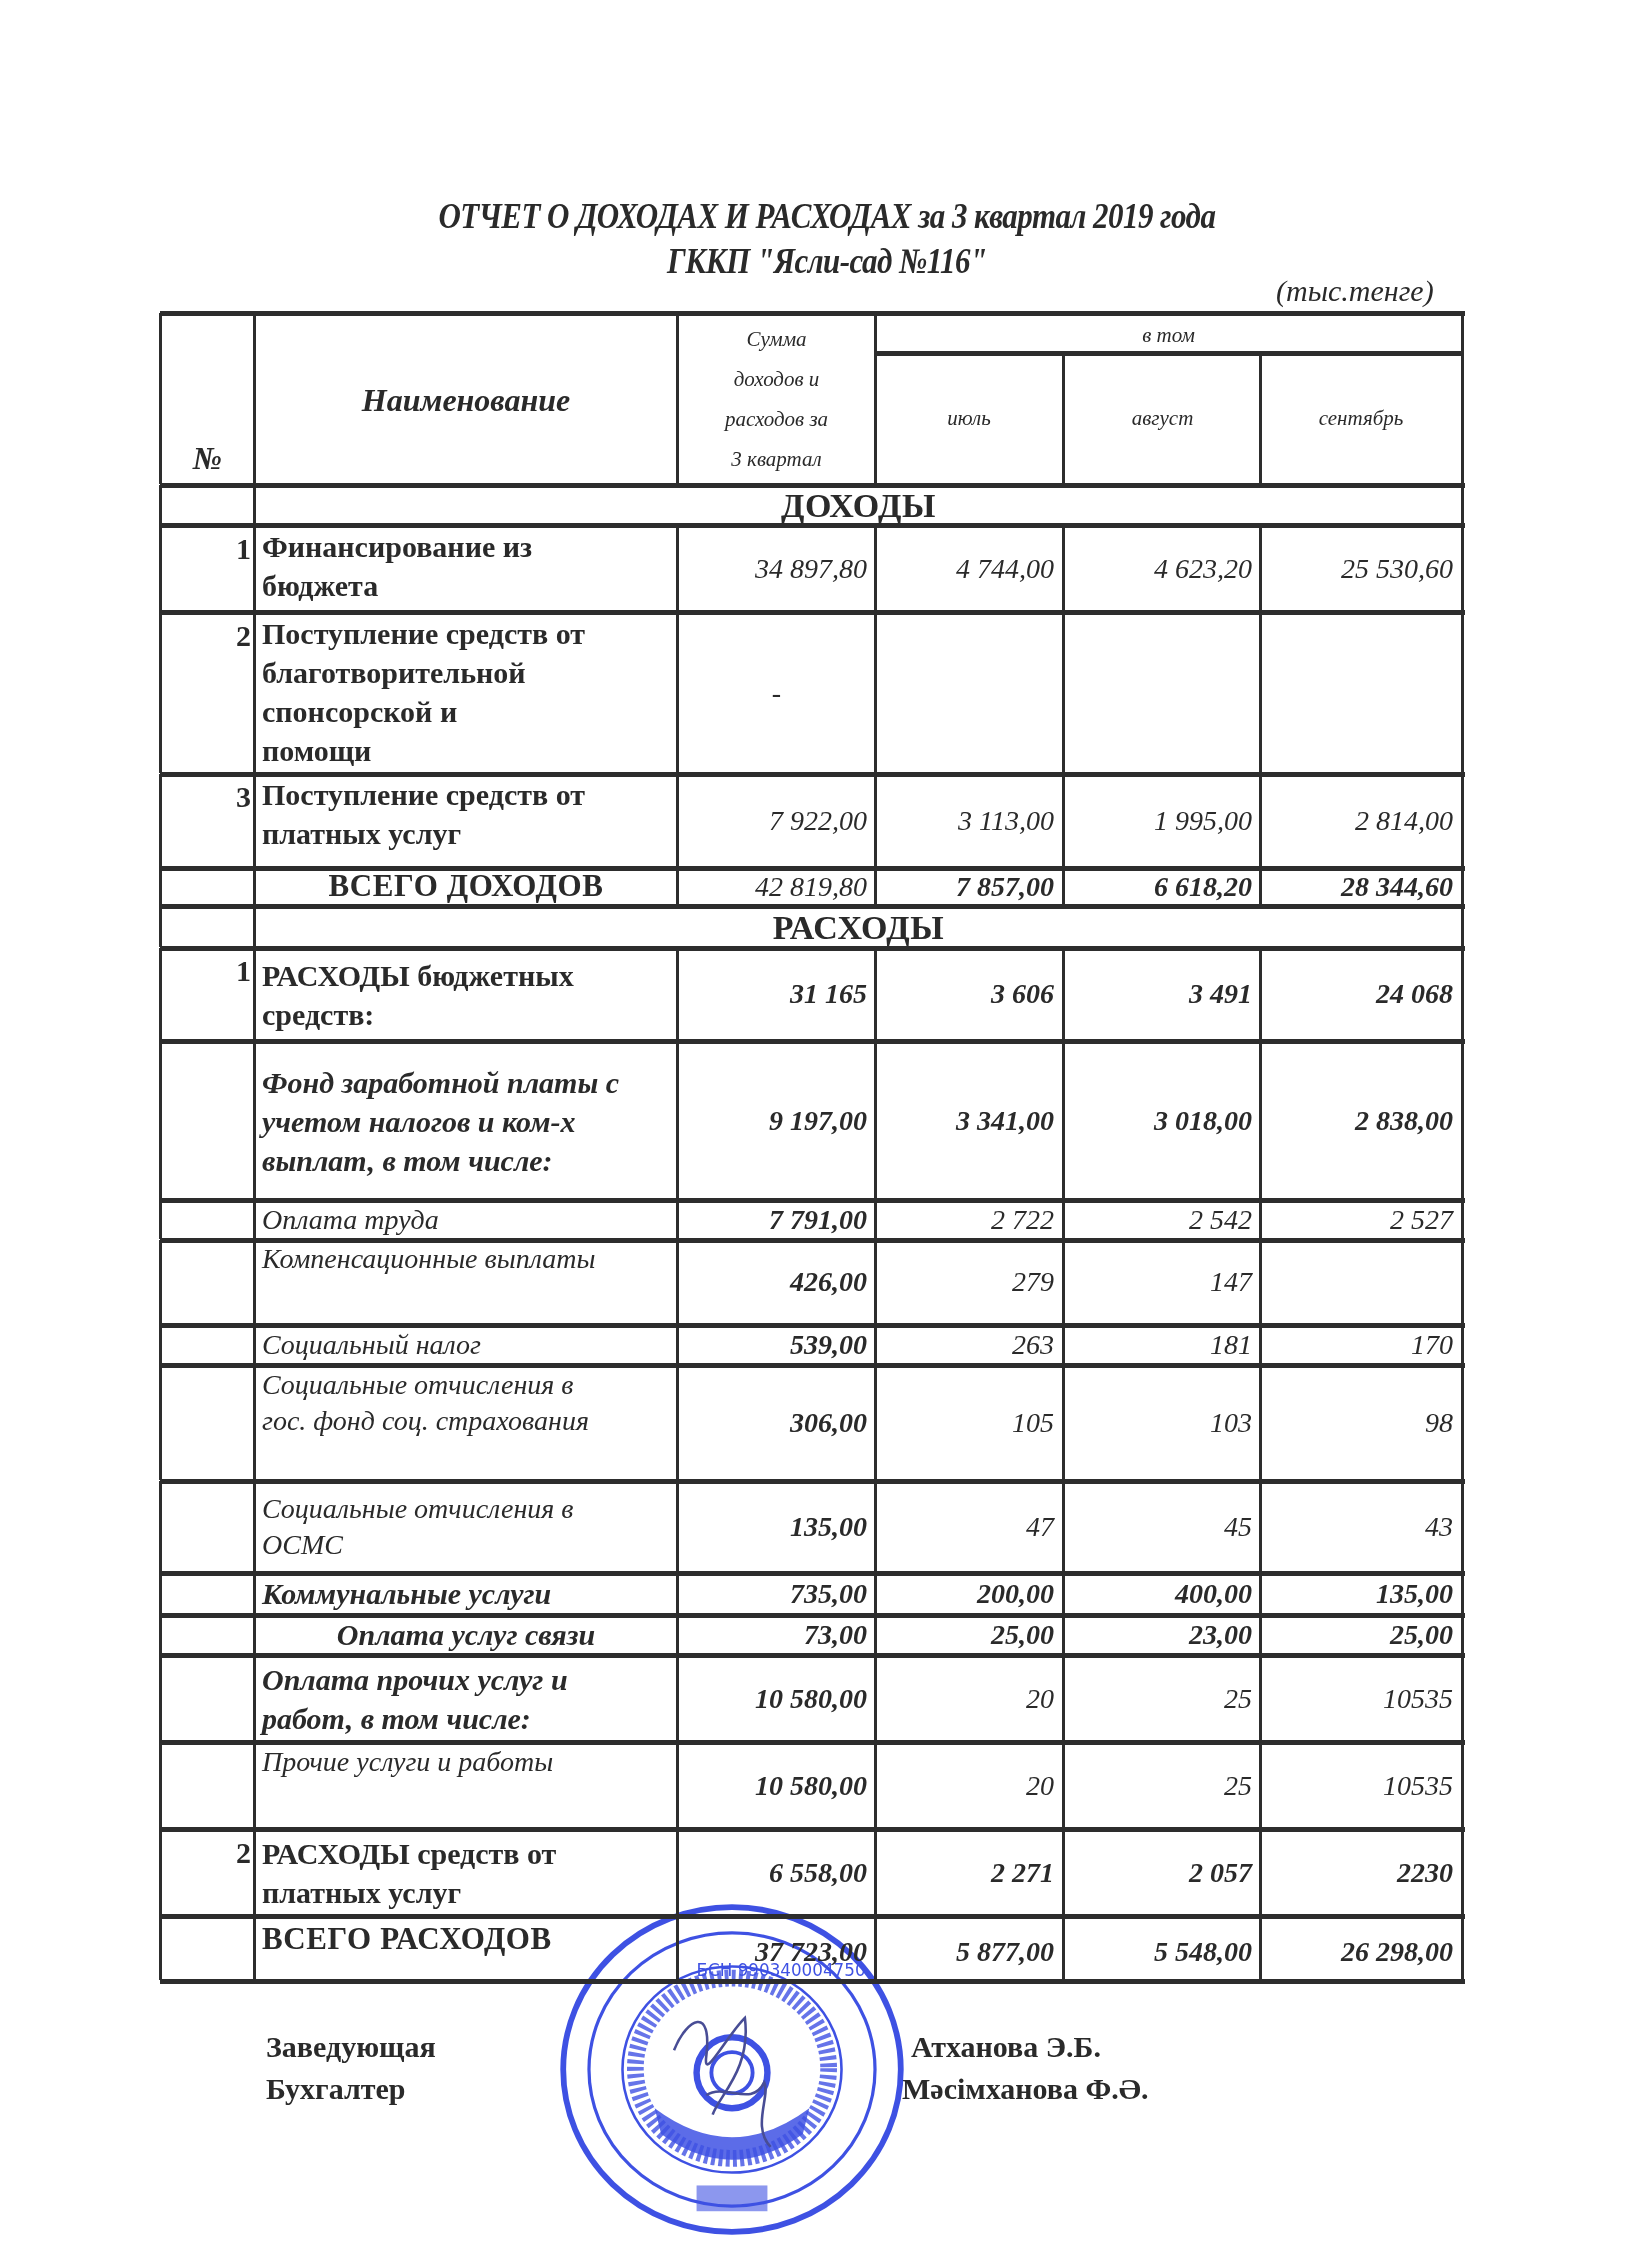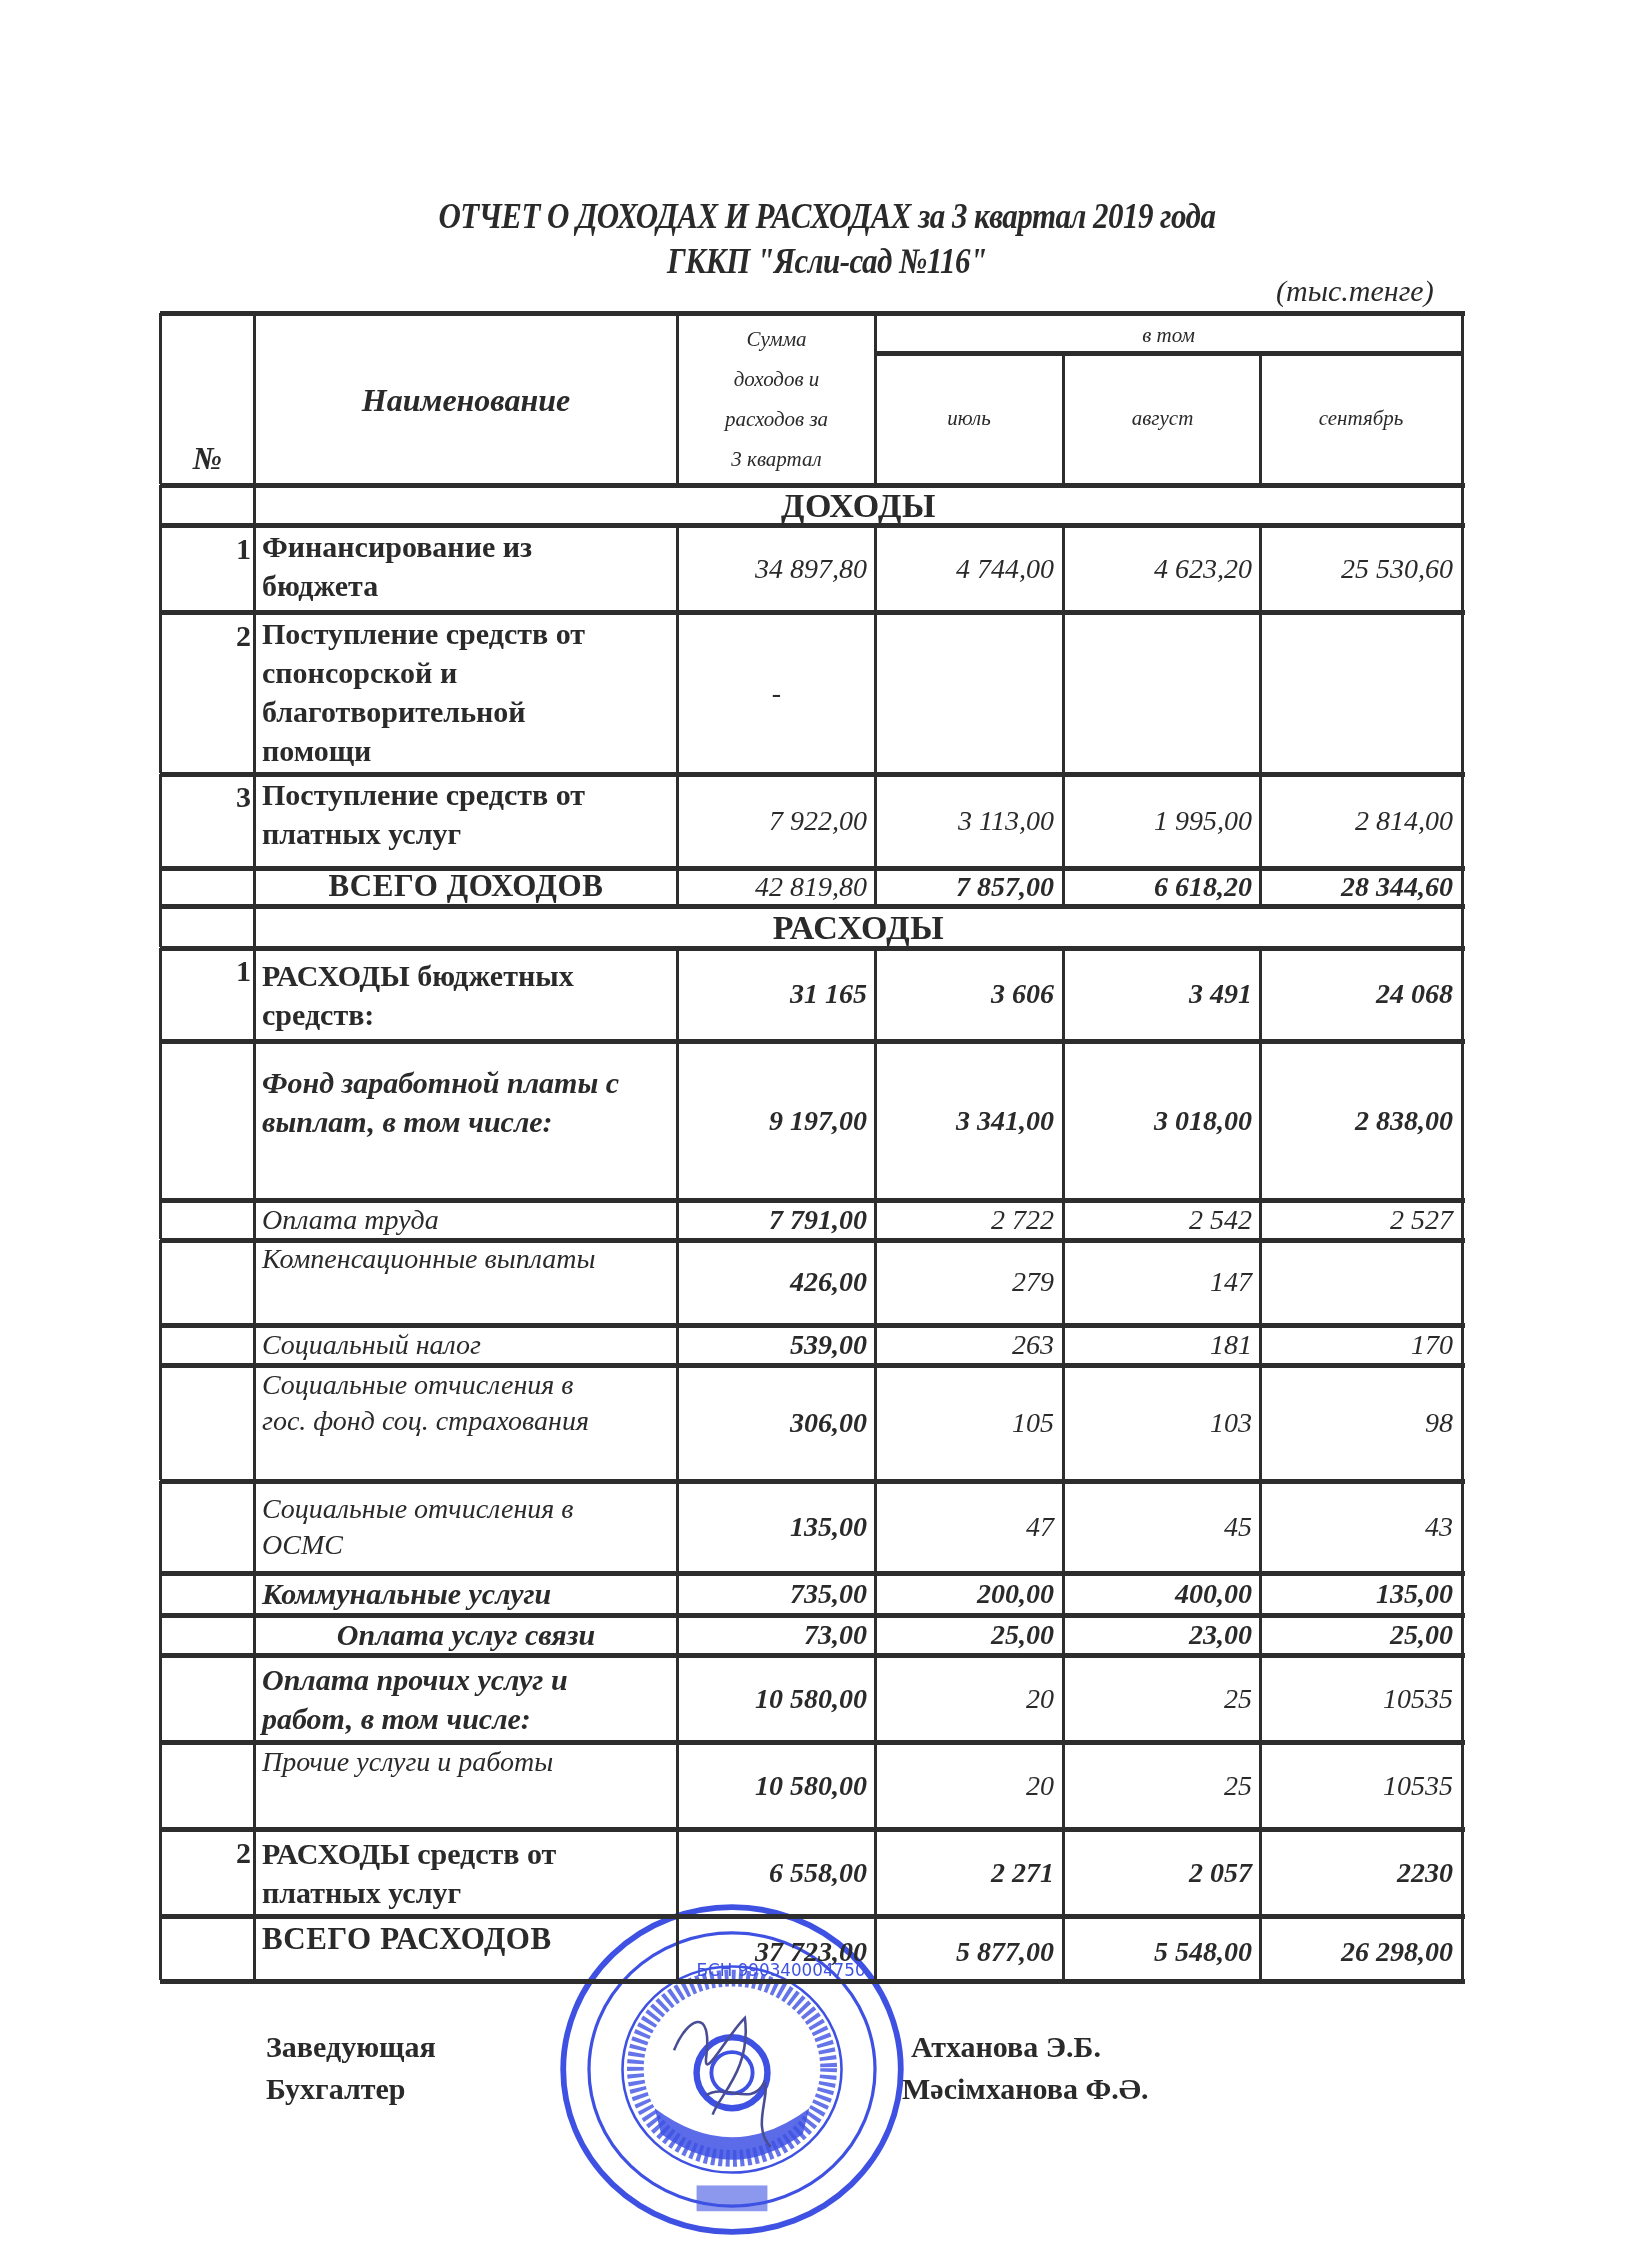--- a/index.html
+++ b/index.html
@@ -105,22 +105,22 @@
 <div class="vline" style="left: 159px; top: 612px; height: 161px;"></div>
 <div class="vline" style="left: 253px; top: 612px; height: 161px;"></div>
 <div class="vline" style="left: 676px; top: 612px; height: 161px;"></div>
 <div class="vline" style="left: 874px; top: 612px; height: 161px;"></div>
 <div class="vline" style="left: 1062px; top: 612px; height: 161px;"></div>
 <div class="vline" style="left: 1259px; top: 612px; height: 161px;"></div>
 <div class="vline" style="left: 1461px; top: 612px; height: 161px;"></div>
 <div class="txt rownum" style="left: 160px; width: 91px; top: 616px;">2</div>
 <div class="txt name-b" style="left: 262px; width: 408px; top: 614px; text-align: left; line-height: 39px;">
     <div>Поступление средств от</div>
+    <div>благотворительной</div>
     <div>спонсорской и</div>
-    <div>благотворительной</div>
     <div>помощи</div>
   </div>
 <div class="txt num num-c" style="left: 677px; width: 199px; top: 673px;">-</div>
 <div class="hline" style="left: 160px; top: 866px; width: 1305px;"></div>
 <div class="vline" style="left: 159px; top: 774px; height: 94px;"></div>
 <div class="vline" style="left: 253px; top: 774px; height: 94px;"></div>
 <div class="vline" style="left: 676px; top: 774px; height: 94px;"></div>
 <div class="vline" style="left: 874px; top: 774px; height: 94px;"></div>
 <div class="vline" style="left: 1062px; top: 774px; height: 94px;"></div>
 <div class="vline" style="left: 1259px; top: 774px; height: 94px;"></div>
@@ -172,20 +172,21 @@
 <div class="hline" style="left: 160px; top: 1198px; width: 1305px;"></div>
 <div class="vline" style="left: 159px; top: 1041px; height: 159px;"></div>
 <div class="vline" style="left: 253px; top: 1041px; height: 159px;"></div>
 <div class="vline" style="left: 676px; top: 1041px; height: 159px;"></div>
 <div class="vline" style="left: 874px; top: 1041px; height: 159px;"></div>
 <div class="vline" style="left: 1062px; top: 1041px; height: 159px;"></div>
 <div class="vline" style="left: 1259px; top: 1041px; height: 159px;"></div>
 <div class="vline" style="left: 1461px; top: 1041px; height: 159px;"></div>
 <div class="txt name-bi" style="left: 262px; width: 408px; top: 1063px; text-align: left; line-height: 39px;">
     <div>Фонд заработной платы с</div>
+    <div>учетом налогов и ком-х</div>
     <div>выплат, в том числе:</div>
   </div>
 <div class="txt num num-b" style="left: 677px; width: 190px; top: 1101px;">9 197,00</div>
 <div class="txt num num-b" style="left: 875px; width: 179px; top: 1101px;">3 341,00</div>
 <div class="txt num num-b" style="left: 1064px; width: 188px; top: 1101px;">3 018,00</div>
 <div class="txt num num-b" style="left: 1260px; width: 193px; top: 1101px;">2 838,00</div>
 <div class="hline" style="left: 160px; top: 1238px; width: 1305px;"></div>
 <div class="vline" style="left: 159px; top: 1200px; height: 39px;"></div>
 <div class="vline" style="left: 253px; top: 1200px; height: 39px;"></div>
 <div class="vline" style="left: 676px; top: 1200px; height: 39px;"></div>

